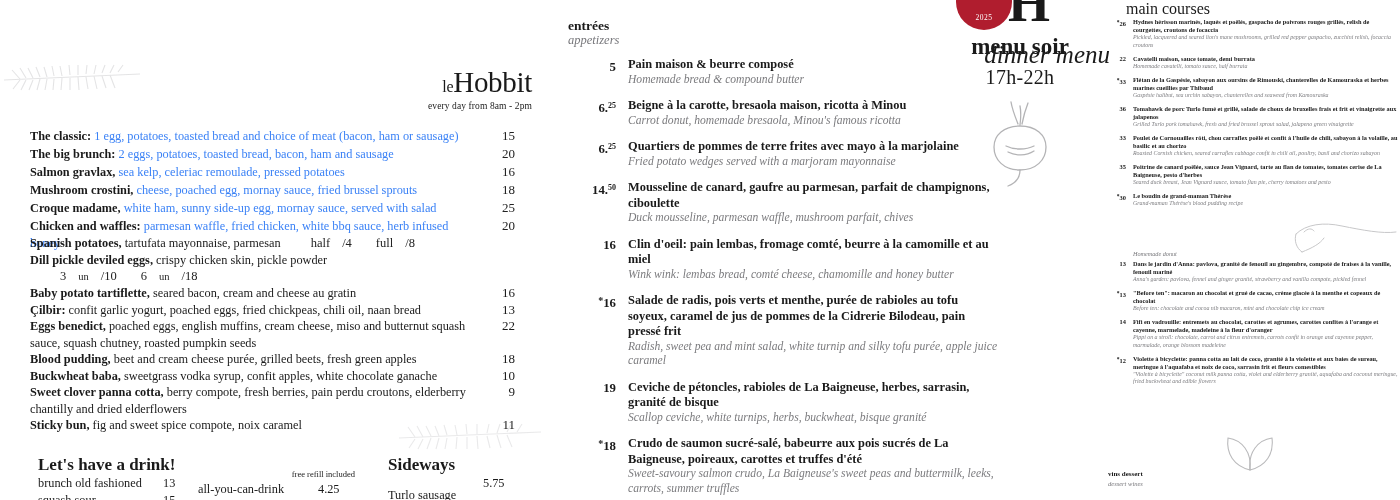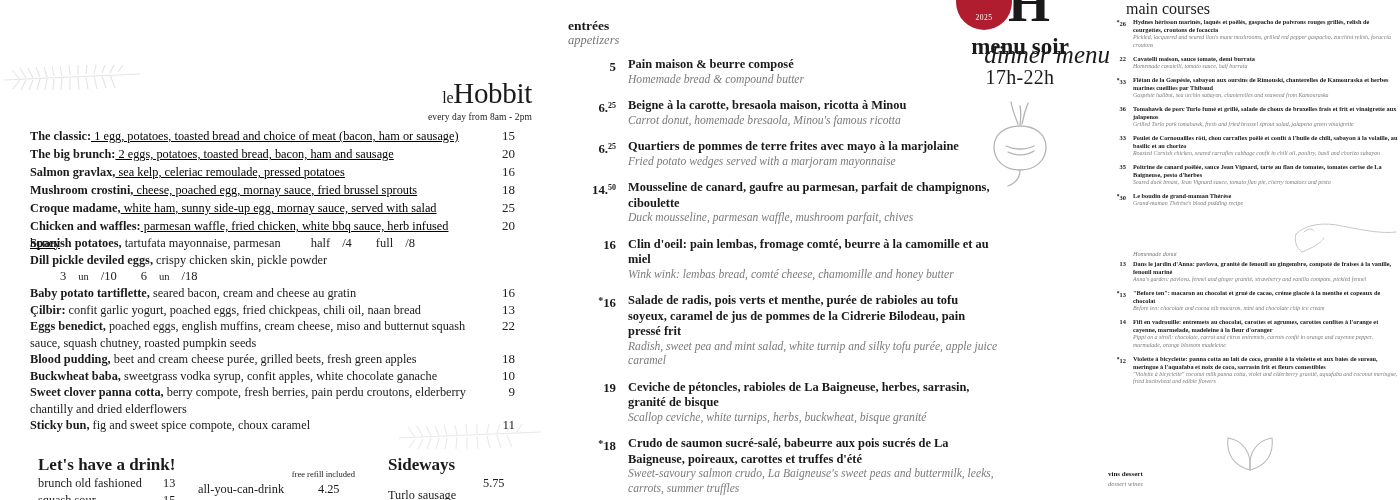--- a/index.html
+++ b/index.html
@@ -46,21 +46,20 @@
   .brand {
     position: absolute;
     right: 8px; top: 68px;
     text-align: right;
   }
   .brand-name {
     font-size: 29px;
     letter-spacing: -.3px;
     line-height: 1;
     white-space: nowrap;
-    margin-top: 11px;
   }
   .brand-name .le { font-size: 16px; }
   .brand-sub {
     font-size: 9.5px;
     margin-top: 4px;
     letter-spacing: .1px;
     white-space: nowrap;
   }
 
   .brunch-list {
@@ -69,21 +68,21 @@
     width: 485px;
   }
   .brunch-row {
     display: flex;
     align-items: baseline;
     font-size: 12.3px;
     line-height: 16.5px;
     margin-bottom: 1.5px;
   }
   .brunch-desc { flex: 1; padding-right: 10px; }
-  .brunch-desc .rest { color: #000000; text-decoration: underline; }
+  .brunch-desc .rest { color: #3b82f6; }
   .brunch-price {
     width: 30px;
     text-align: right;
     font-size: 13px;
     color: #222;
   }
 
   .plates-list {
     position: absolute;
     left: 30px; top: 235px;
@@ -432,21 +431,21 @@
       </div>
       <div class="plate-row">
         <div class="plate-desc"><b>Buckwheat baba,</b><span class="rest"> sweetgrass vodka syrup, confit apples, white chocolate ganache</span></div>
         <div class="plate-price">10</div>
       </div>
       <div class="plate-row">
         <div class="plate-desc"><b>Sweet clover panna cotta,</b><span class="rest"> berry compote, fresh berries, pain perdu croutons, elderberry chantilly and dried elderflowers</span></div>
         <div class="plate-price">9</div>
       </div>
       <div class="plate-row">
-        <div class="plate-desc"><b>Sticky bun,</b><span class="rest"> fig and sweet spice compote, choux caramel</span></div>
+        <div class="plate-desc"><b>Sticky bun,</b><span class="rest"> fig and sweet spice compote, noix caramel</span></div>
         <div class="plate-price">11</div>
       </div>
     </div>
 
     <svg class="sprig-mid" viewBox="0 0 150 34">
       <g stroke="#cfcfd1" stroke-width="1.1" fill="none">
         <path d="M4 20 L146 14"></path>
         <path d="M20 19 L13 9 M28 19 L22 8 M36 18 L31 8 M44 18 L40 8 M52 17 L49 7 M62 17 L60 7 M72 16 L71 6 M82 16 L82 6 M92 15 L94 6 M102 15 L105 6 M112 14 L116 6 M122 14 L127 6"></path>
         <path d="M20 21 L14 30 M28 21 L23 31 M36 20 L32 31 M44 20 L41 31 M52 20 L50 31 M62 19 L61 31 M72 19 L72 31 M82 18 L83 31 M92 18 L95 30 M102 17 L106 30 M112 17 L117 29"></path>
       </g>

